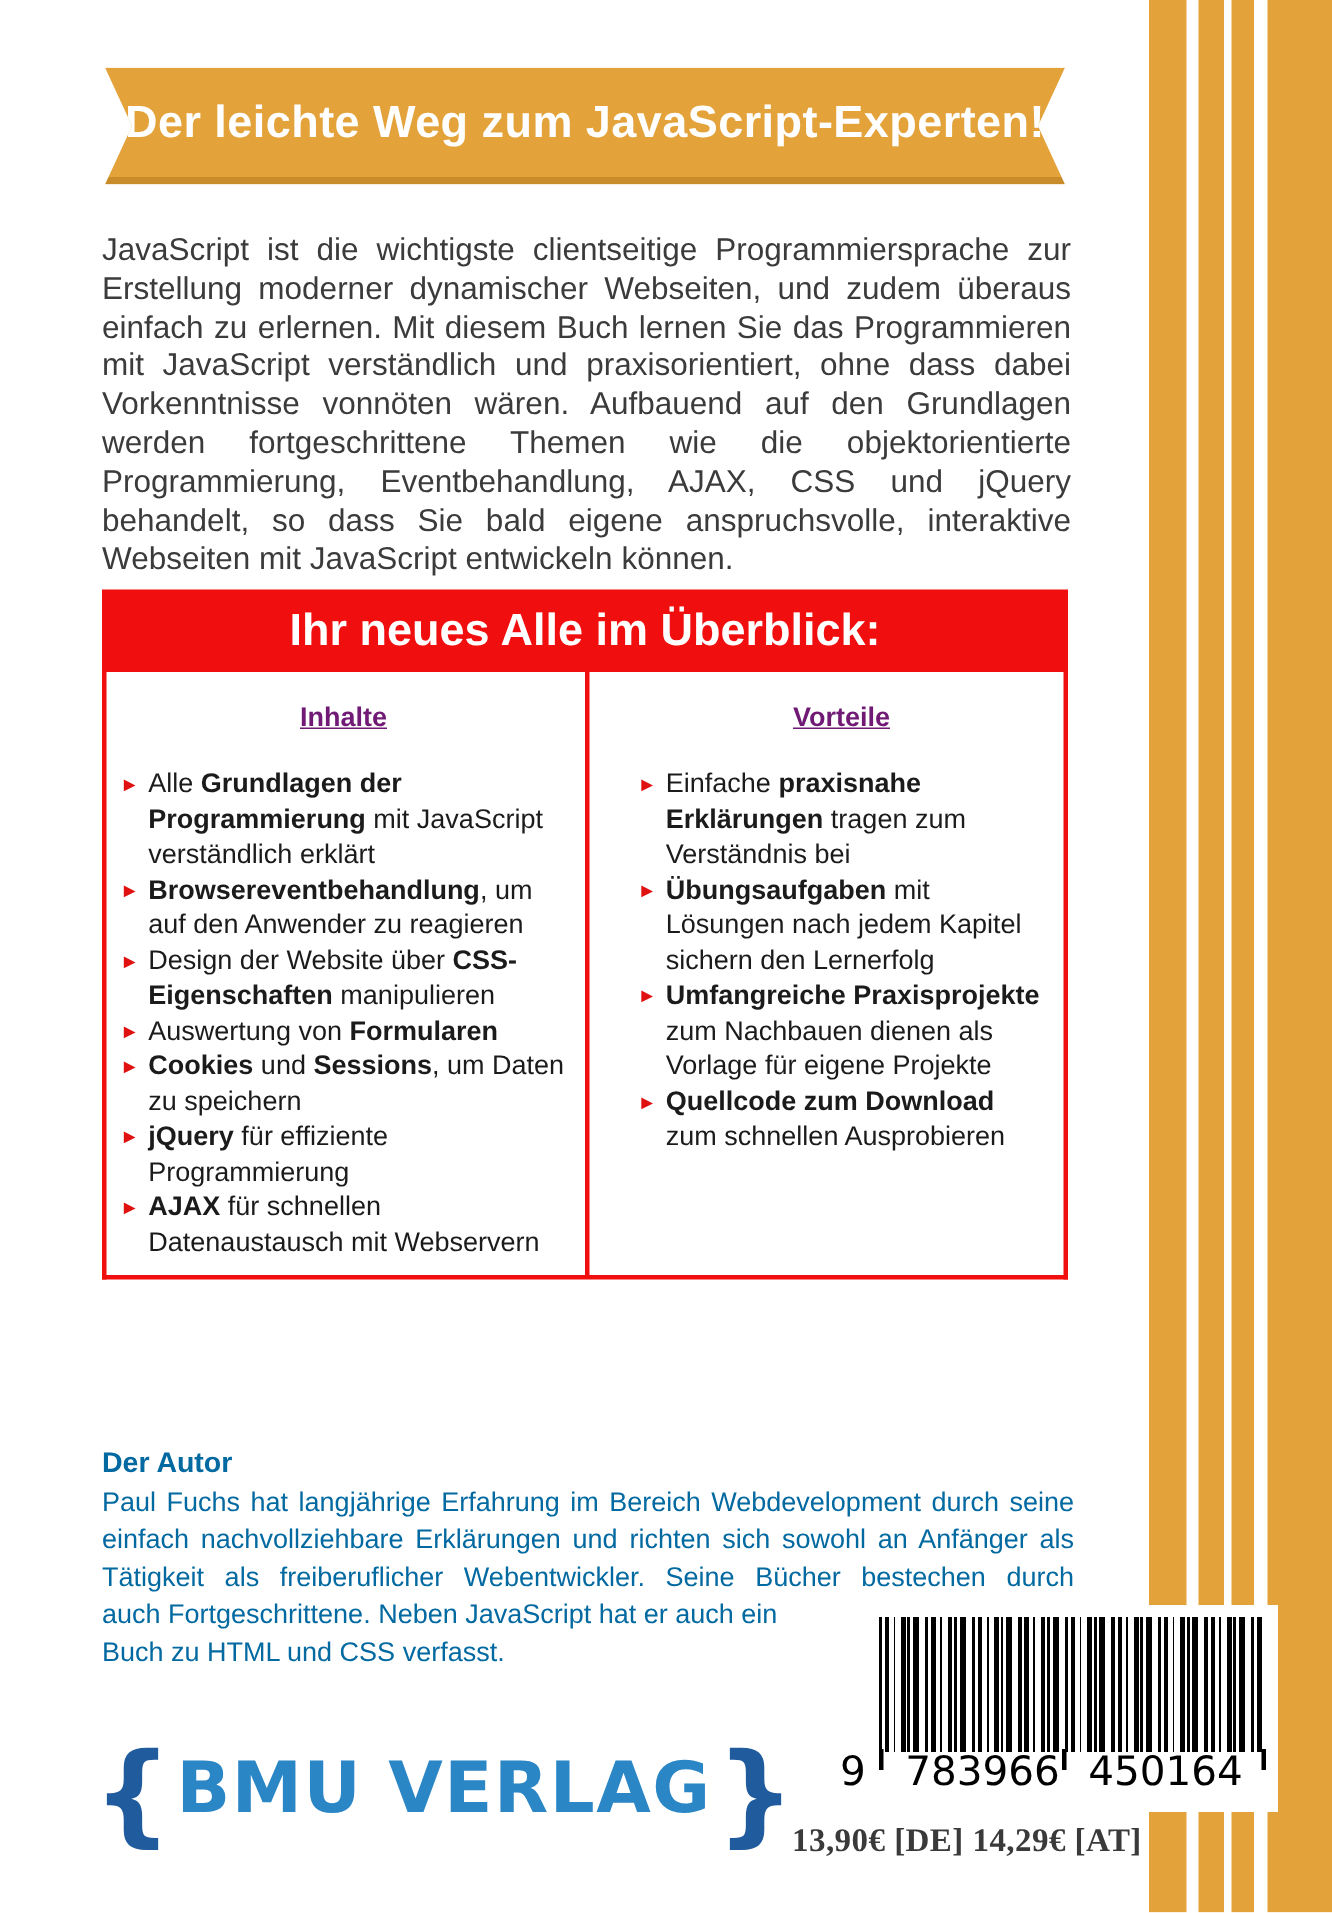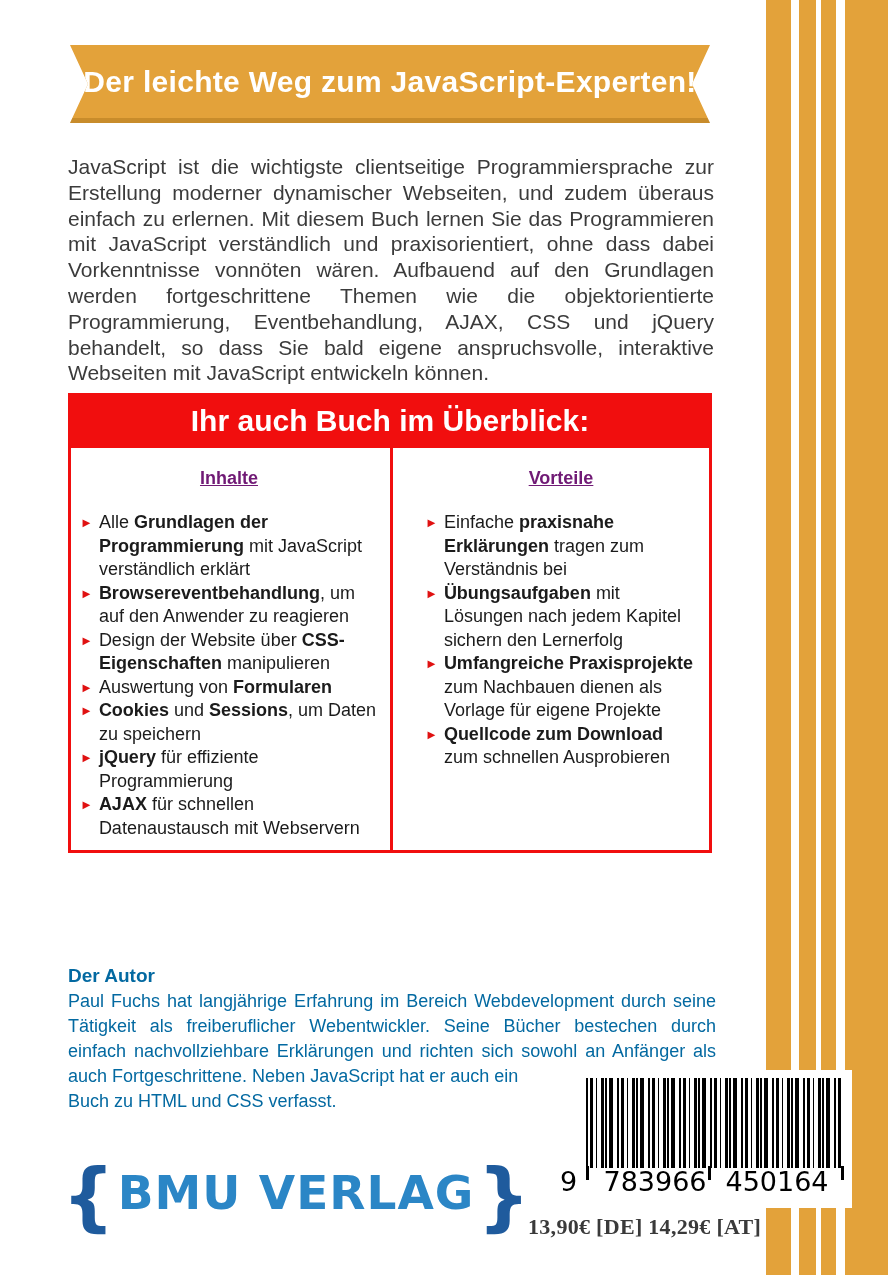--- a/index.html
+++ b/index.html
@@ -109,21 +109,21 @@
   <div class="stripe stripe-3"></div>
   <div class="stripe stripe-4"></div>
 
   <div class="banner">
     <span class="banner-text">Der leichte Weg zum JavaScript-Experten!</span>
   </div>
 
   <p class="intro">JavaScript ist die wichtigste clientseitige Programmiersprache zur Erstellung moderner dynamischer Webseiten, und zudem überaus einfach zu erlernen. Mit diesem Buch lernen Sie das Programmieren mit JavaScript verständlich und praxisorientiert, ohne dass dabei Vorkenntnisse vonnöten wären. Aufbauend auf den Grundlagen werden fortgeschrittene Themen wie die objektorientierte Programmierung, Eventbehandlung, AJAX, CSS und jQuery behandelt, so dass Sie bald eigene anspruchsvolle, interaktive Webseiten mit JavaScript entwickeln können.</p>
 
   <div class="overview">
-    <div class="overview-header">Ihr auch Buch im Überblick:</div>
+    <div class="overview-header">Ihr neues Alle im Überblick:</div>
     <div class="overview-body">
       <div class="col col-left">
         <div class="col-heading">Inhalte</div>
         <ul class="blist">
             <li>
               <span class="bullet">►</span>
               <span><span>Alle </span><b>Grundlagen der Programmierung</b><span> mit JavaScript verständlich erklärt</span></span>
             </li>
             <li>
               <span class="bullet">►</span>
@@ -173,22 +173,22 @@
           </ul>
       </div>
     </div>
   </div>
 
 
   <div class="author">
     <div class="author-heading">Der Autor</div>
     <div class="author-lines">
         <div class="author-line">Paul Fuchs hat langjährige Erfahrung im Bereich Webdevelopment durch seine</div>
+        <div class="author-line">einfach nachvollziehbare Erklärungen und richten sich sowohl an Anfänger als</div>
         <div class="author-line">Tätigkeit als freiberuflicher Webentwickler. Seine Bücher bestechen durch</div>
-        <div class="author-line">einfach nachvollziehbare Erklärungen und richten sich sowohl an Anfänger als</div>
         <div class="author-line">auch Fortgeschrittene. Neben JavaScript hat er auch ein</div>
         <div class="author-line">Buch zu HTML und CSS verfasst.</div>
       </div>
   </div>
 
   <div class="logo">
     <span class="brace">{</span>
     <span class="name">BMU VERLAG</span>
     <span class="brace">}</span>
   </div>

